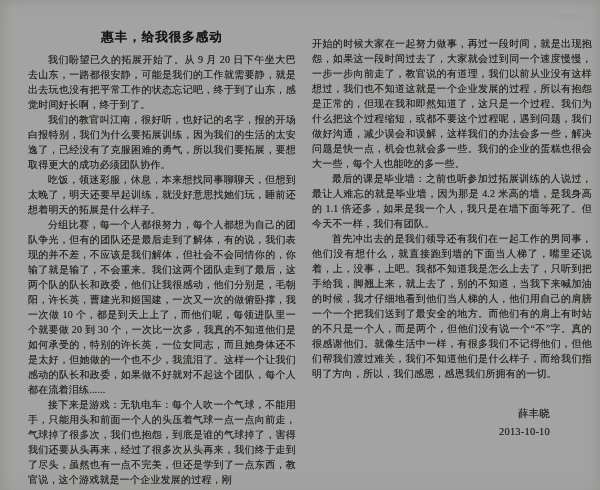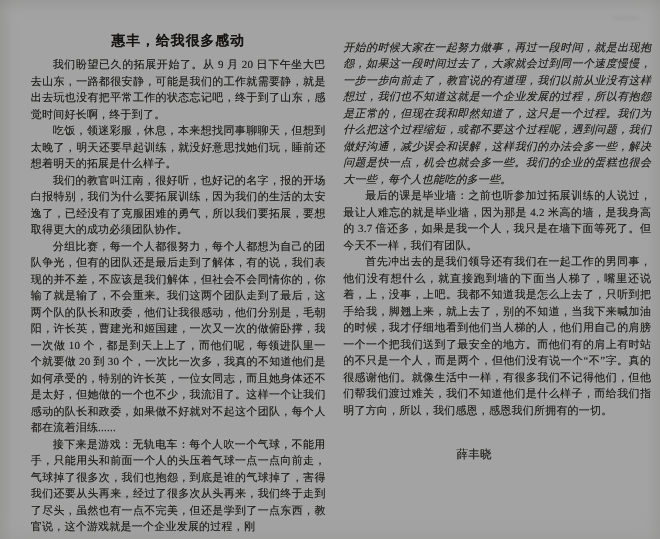--- a/index.html
+++ b/index.html
@@ -44,25 +44,25 @@
     font-weight: bold;
     font-size: 12.5px;
     letter-spacing: 1px;
     margin: 0 0 7px 0;
     color: #141311;
   }
   .para {
     margin: 0;
     text-indent: 2em;
   }
-  .para.no-indent { text-indent: 0; font-style: italic; }
+  .para.no-indent { text-indent: 0; }
   .signature-block {
     margin-top: 24px;
     padding-right: 42px;
-    text-align: center;
+    text-align: right;
     line-height: 18px;
     font-size: 10.5px;
   }
   
   .smudge {
     position: absolute;
     left: 34px;
     top: 451px;
     width: 118px;
     height: 2px;
@@ -93,35 +93,36 @@
 </style>
 </head>
 <body>
 
 <div class="scan">
 
   <div class="page page-left">
     <h1 class="doc-title">惠丰，给我很多感动</h1>
     <div>
         <p class="para">我们盼望已久的拓展开始了。从 9 月 20 日下午坐大巴去山东，一路都很安静，可能是我们的工作就需要静，就是出去玩也没有把平常工作的状态忘记吧，终于到了山东，感觉时间好长啊，终于到了。</p>
+        <p class="para">我们的教官叫江南，很好听，也好记的名字，报的开场白报特别，我们为什么要拓展训练，因为我们的生活的太安逸了，已经没有了克服困难的勇气，所以我们要拓展，要想取得更大的成功必须团队协作。</p>
         <p class="para">吃饭，领迷彩服，休息，本来想找同事聊聊天，但想到太晚了，明天还要早起训练，就没好意思找她们玩，睡前还想着明天的拓展是什么样子。</p>
-        <p class="para">我们的教官叫江南，很好听，也好记的名字，报的开场白报特别，我们为什么要拓展训练，因为我们的生活的太安逸了，已经没有了克服困难的勇气，所以我们要拓展，要想取得更大的成功必须团队协作。</p>
         <p class="para">分组比赛，每一个人都很努力，每个人都想为自己的团队争光，但有的团队还是最后走到了解体，有的说，我们表现的并不差，不应该是我们解体，但社会不会同情你的，你输了就是输了，不会重来。我们这两个团队走到了最后，这两个队的队长和政委，他们让我很感动，他们分别是，毛朝阳，许长英，曹建光和姬国建，一次又一次的做俯卧撑，我一次做 10 个，都是到天上上了，而他们呢，每领进队里一个就要做 20 到 30 个，一次比一次多，我真的不知道他们是如何承受的，特别的许长英，一位女同志，而且她身体还不是太好，但她做的一个也不少，我流泪了。这样一个让我们感动的队长和政委，如果做不好就对不起这个团队，每个人都在流着泪练......</p>
         <p class="para">接下来是游戏：无轨电车：每个人吹一个气球，不能用手，只能用头和前面一个人的头压着气球一点一点向前走，气球掉了很多次，我们也抱怨，到底是谁的气球掉了，害得我们还要从头再来，经过了很多次从头再来，我们终于走到了尽头，虽然也有一点不完美，但还是学到了一点东西，教官说，这个游戏就是一个企业发展的过程，刚</p>
       </div>
   </div>
 
   <div class="page page-right">
     <div>
         <p class="para no-indent">开始的时候大家在一起努力做事，再过一段时间，就是出现抱怨，如果这一段时间过去了，大家就会过到同一个速度慢慢，一步一步向前走了，教官说的有道理，我们以前从业没有这样想过，我们也不知道这就是一个企业发展的过程，所以有抱怨是正常的，但现在我和即然知道了，这只是一个过程。我们为什么把这个过程缩短，或都不要这个过程呢，遇到问题，我们做好沟通，减少误会和误解，这样我们的办法会多一些，解决问题是快一点，机会也就会多一些。我们的企业的蛋糕也很会大一些，每个人也能吃的多一些。</p>
-        <p class="para">最后的课是毕业墙：之前也听参加过拓展训练的人说过，最让人难忘的就是毕业墙，因为那是 4.2 米高的墙，是我身高的 3.7 倍还多，如果是我一个人，我只是在墙下面等死了。但今天不一样，我们有团队。</p>
+        <p class="para">最后的课是毕业墙：之前也听参加过拓展训练的人说过，最让人难忘的就是毕业墙，因为那是 4.2 米高的墙，是我身高的 1.1 倍还多，如果是我一个人，我只是在墙下面等死了。但今天不一样，我们有团队。</p>
         <p class="para">首先冲出去的是我们领导还有我们在一起工作的男同事，他们没有想什么，就直接跑到墙的下面当人梯了，嘴里还说着，上，没事，上吧。我都不知道我是怎么上去了，只听到把手给我，脚翘上来，就上去了，别的不知道，当我下来喊加油的时候，我才仔细地看到他们当人梯的人，他们用自己的肩膀一个一个把我们送到了最安全的地方。而他们有的肩上有时站的不只是一个人，而是两个，但他们没有说一个“不”字。真的很感谢他们。就像生活中一样，有很多我们不记得他们，但他们帮我们渡过难关，我们不知道他们是什么样子，而给我们指明了方向，所以，我们感恩，感恩我们所拥有的一切。</p>
       </div>
     <div class="signature-block">
       <div>薛丰晓</div>
+      <div>2013-10-10</div>
     </div>
   </div>
 
   <div class="smudge"></div>
   <div class="speck-1"></div>
   <div class="speck-2"></div>
 
 </div>
 
 </body></html>

